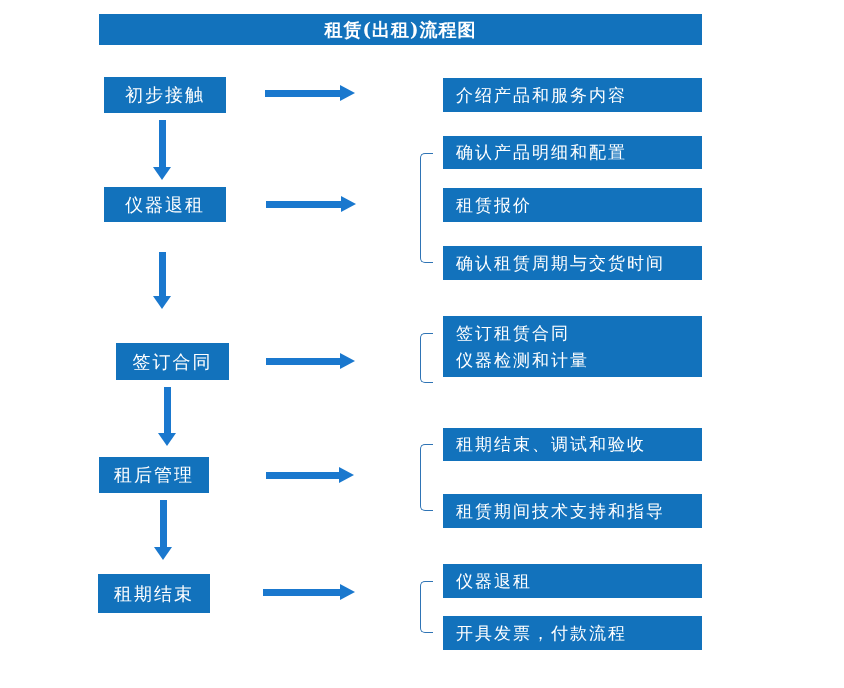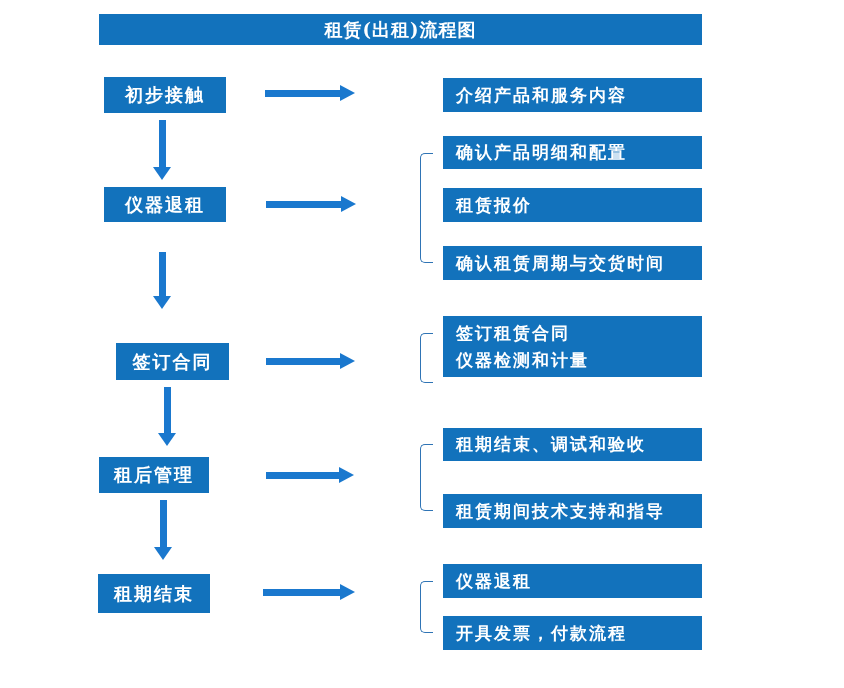--- a/index.html
+++ b/index.html
@@ -19,27 +19,27 @@
     position:relative;width:844px;height:688px;background:var(--bg);
   }
   .title-bar{
     position:absolute;left:99px;top:14px;width:603px;height:31px;
     background:var(--primary);color:var(--text-on-primary);
     font-size:18px;font-weight:bold;letter-spacing:1px;
     display:flex;align-items:center;justify-content:center;
   }
   .step-box{
     position:absolute;background:var(--primary);color:var(--text-on-primary);
-    font-size:18px;font-weight:bold;letter-spacing:2px;
+    font-size:18px;font-weight:normal;letter-spacing:2px;
     display:flex;align-items:center;justify-content:center;
   }
   .detail-box{
     position:absolute;left:443px;width:259px;
     background:var(--primary);color:var(--text-on-primary);
-    font-size:17px;font-weight:bold;letter-spacing:2px;
+    font-size:17px;font-weight:normal;letter-spacing:2px;
     display:flex;align-items:center;justify-content:flex-start;
     padding-left:13px;
   }
   .h-arrow{
     position:absolute;height:16px;display:flex;align-items:center;
   }
   .h-arrow .shaft{flex:1;height:7px;background:var(--arrow);}
   .h-arrow .head{
     width:0;height:0;
     border-left:15px solid var(--arrow);

